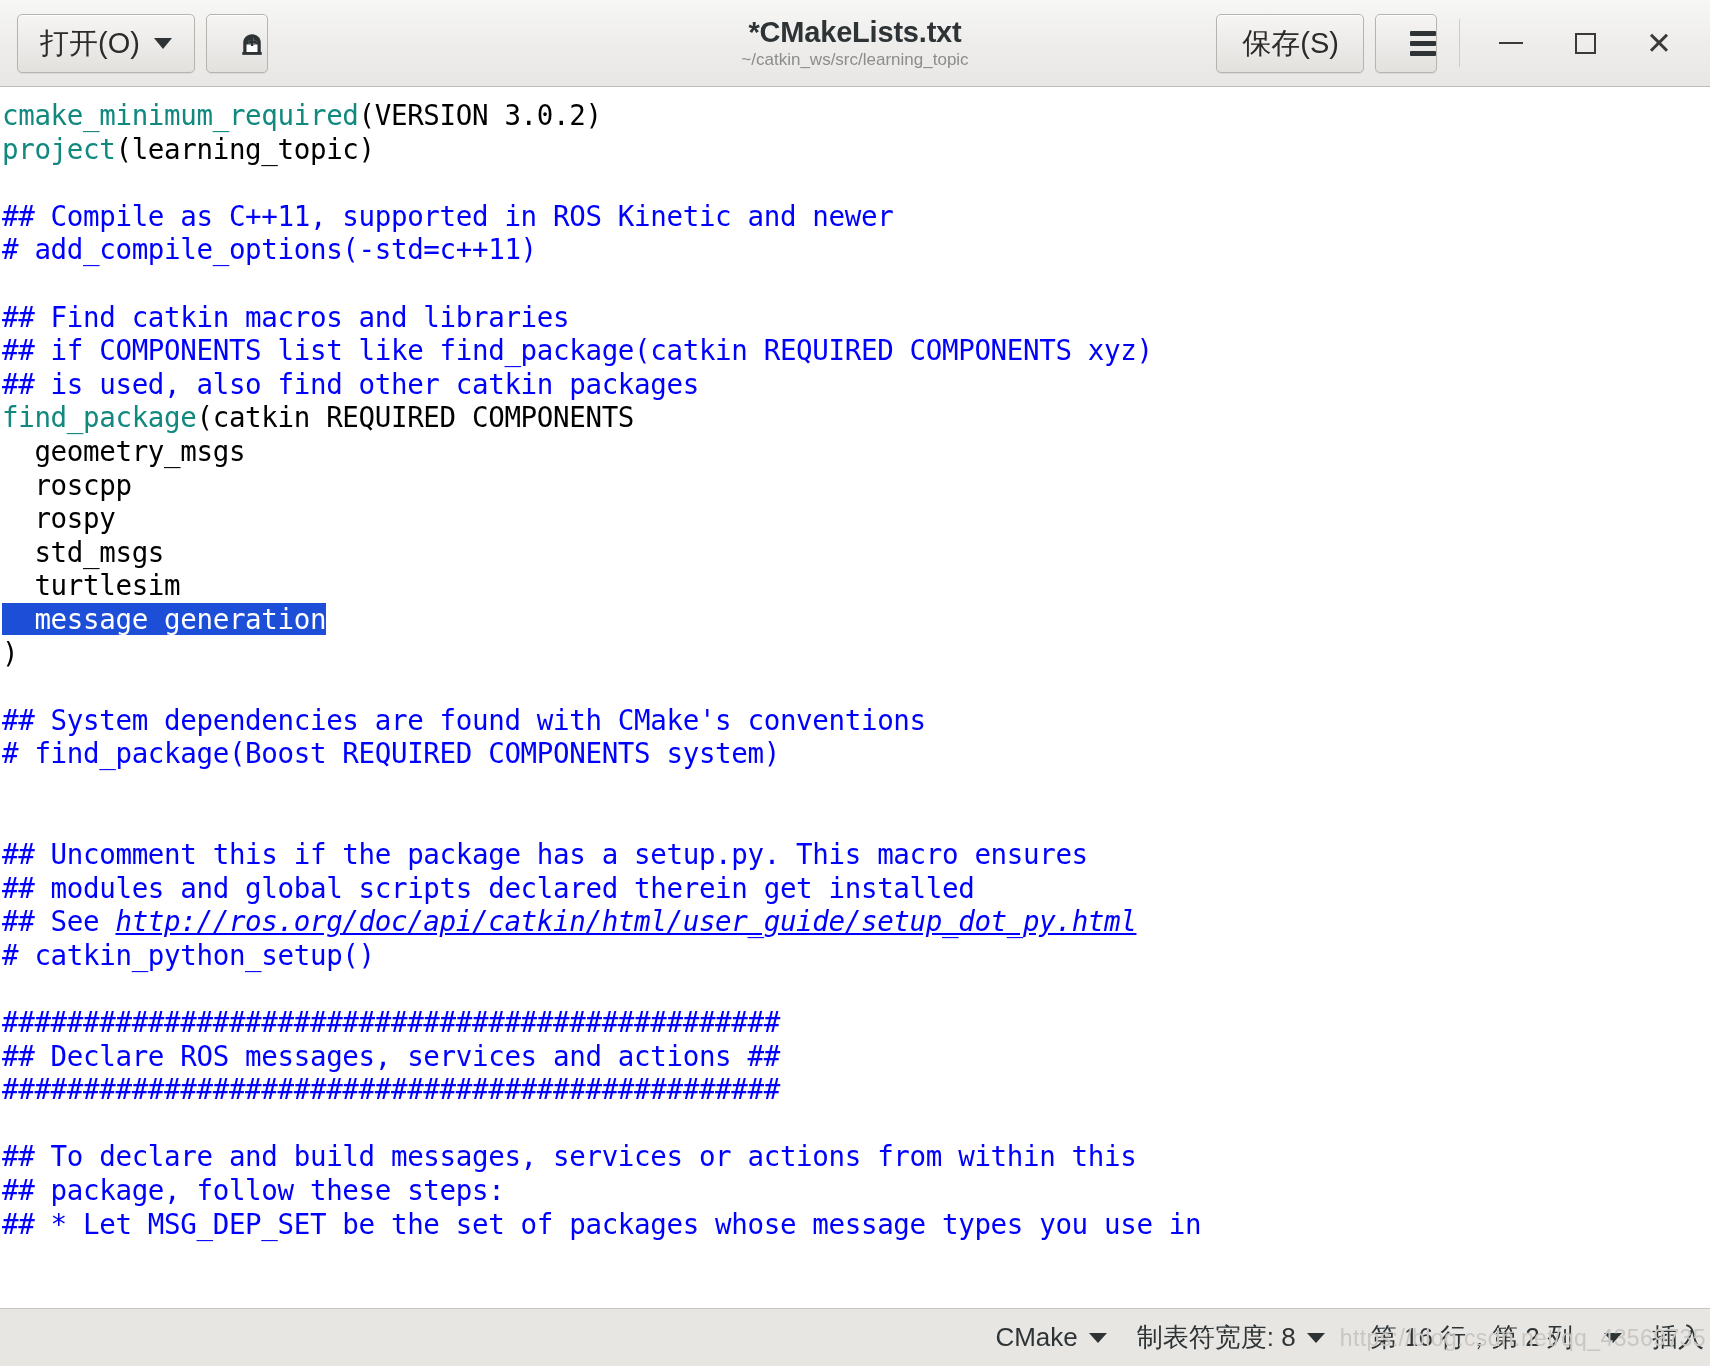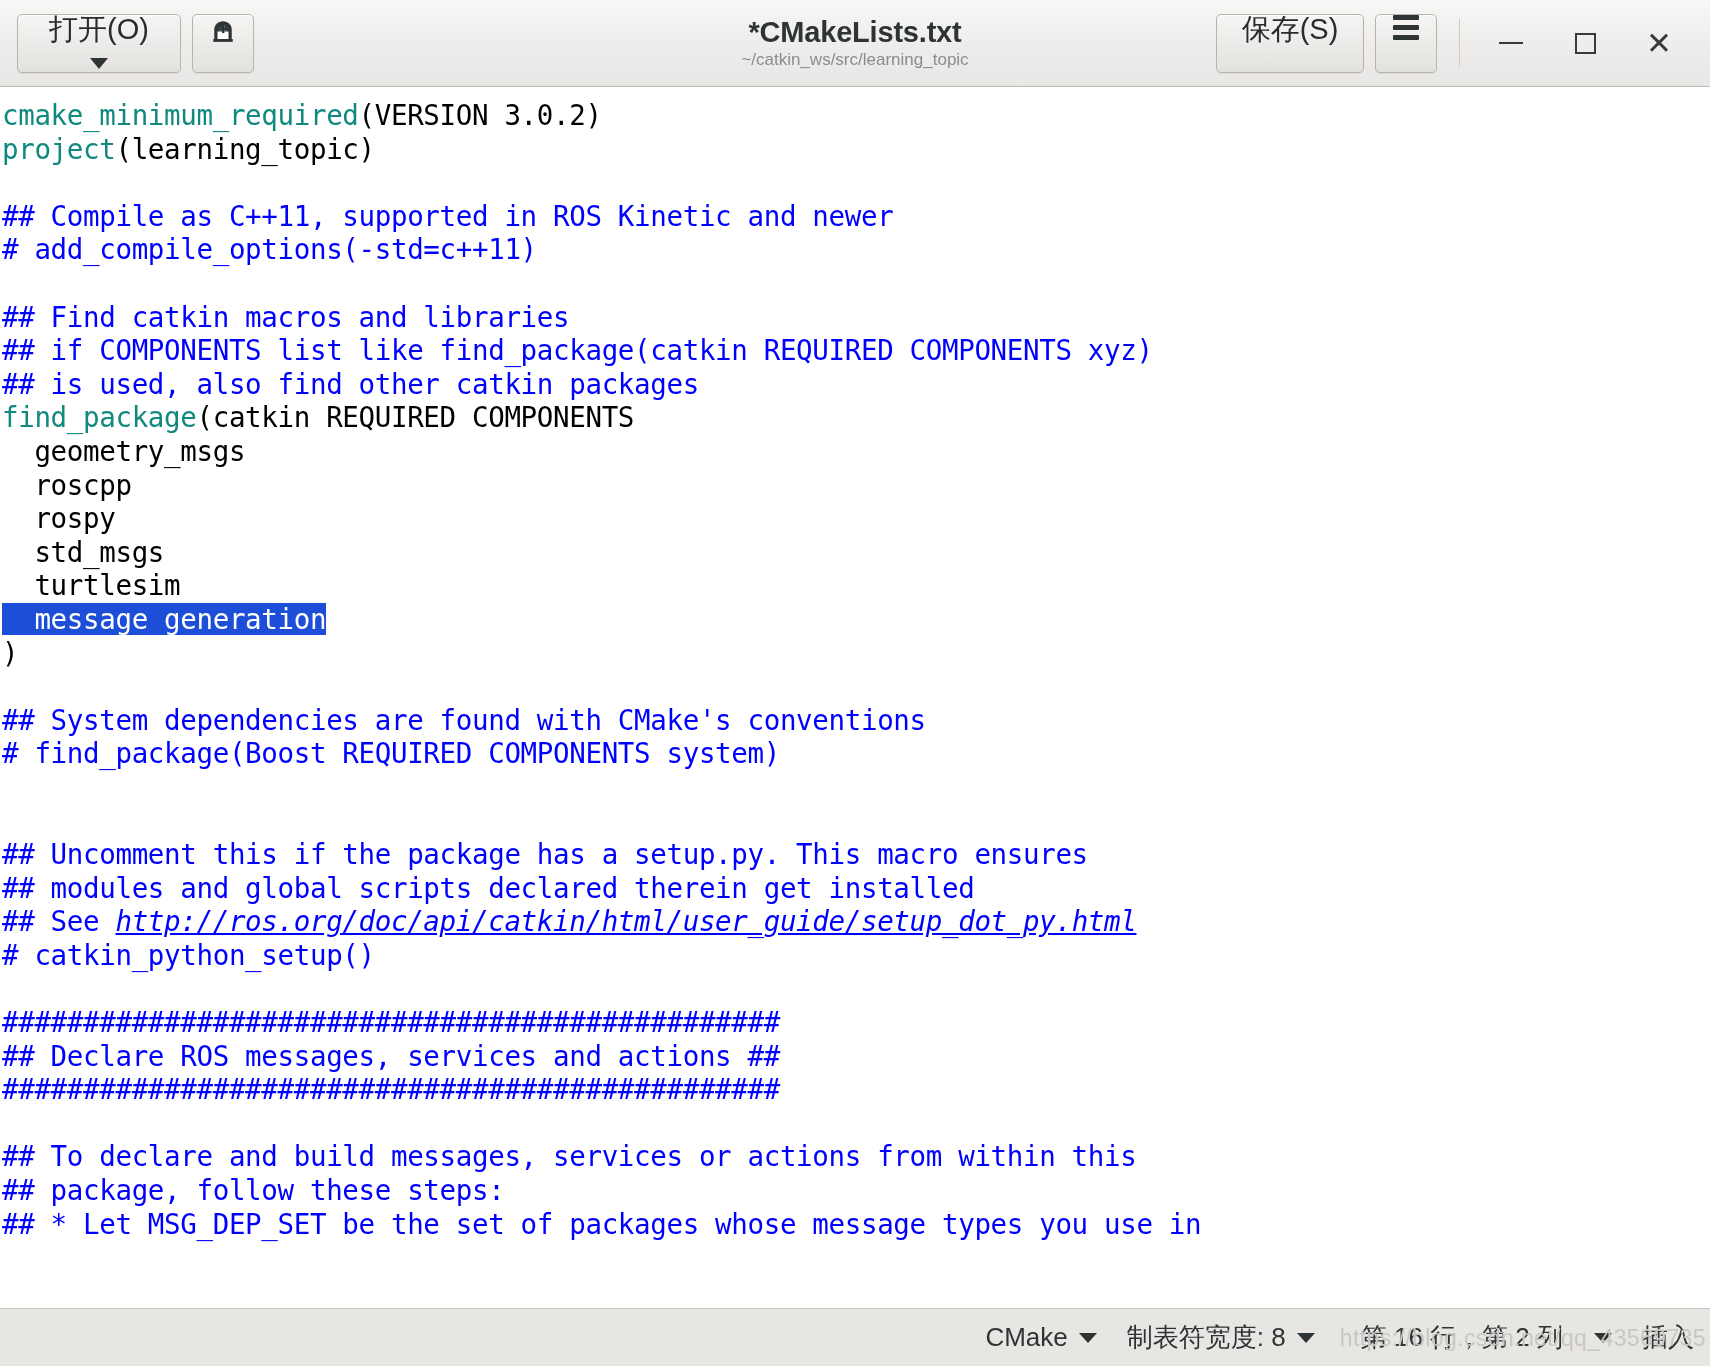--- a/index.html
+++ b/index.html
@@ -20,24 +20,23 @@
   }
   .hb-left{display:flex;align-items:center;gap:11px;padding-left:17px;z-index:3;}
   .hb-right{display:flex;align-items:center;margin-left:auto;padding-right:14px;z-index:3;}
 
   .btn{
     background:linear-gradient(to bottom,#f6f5f4 0%,#e3e1de 100%);
     border:1px solid #b7b3ae;
     border-radius:5px;
     box-shadow:0 1px 0 rgba(255,255,255,0.75) inset, 0 1px 1px rgba(0,0,0,0.07);
     color:#2e3436;
-    display:flex;align-items:center;justify-content:flex-start;
+    display:flex;align-items:center;justify-content:flex-end;
     cursor:default;
     box-sizing:border-box;
-    flex-direction:column;
   }
   .btn-open{height:59px;padding:0 22px;gap:14px;min-width:164px;}
   .btn-open .lbl{font-size:29px;line-height:1;letter-spacing:0px;color:#2b2b2b;}
   .btn-icon{height:59px;width:62px;}
   .btn-save{height:59px;padding:0 24px;min-width:148px;}
   .btn-save .lbl{font-size:29px;line-height:1;color:#2b2b2b;}
   .btn-menu{height:59px;width:62px;}
 
   .caret{
     width:0;height:0;border-left:9px solid transparent;border-right:9px solid transparent;
@@ -86,21 +85,21 @@
   .url{color:#0000ff;font-style:italic;text-decoration:underline;}
   .sel{background:#1d4ed8;color:#ffffff;}
 
   
   .statusbar{
     flex:0 0 58px;height:58px;
     background:#e8e6e3;
     border-top:1px solid #c8c5c1;
     display:flex;align-items:center;justify-content:flex-end;
     box-sizing:border-box;position:relative;
-    padding-right:16px;
+    padding-right:6px;
   }
   .sb-item{display:flex;align-items:center;gap:11px;color:#2e3436;font-size:26px;cursor:default;}
   .sb-gap{width:46px;}
   .sb-gap-s{width:30px;}
   .sb-caret{
     width:0;height:0;border-left:9px solid transparent;border-right:9px solid transparent;
     border-top:10px solid #2e3436;display:inline-block;
   }
   .watermark{
     position:absolute;right:4px;top:50%;transform:translateY(-50%);

